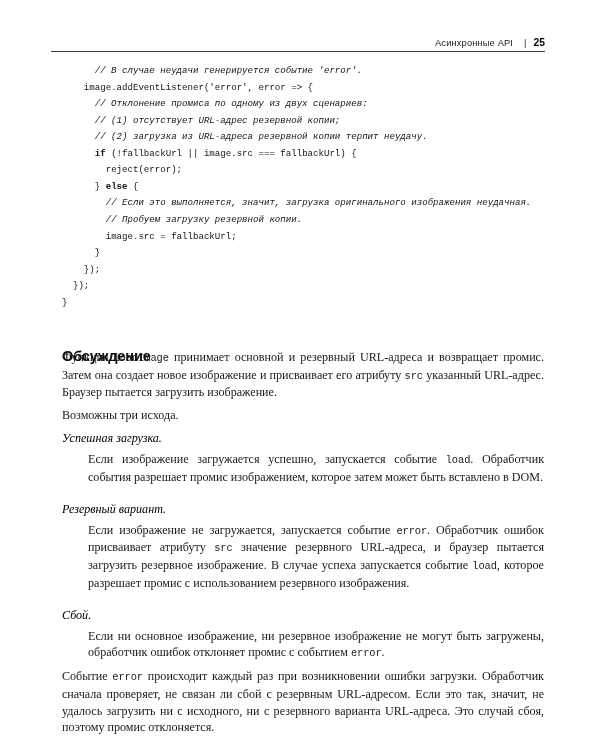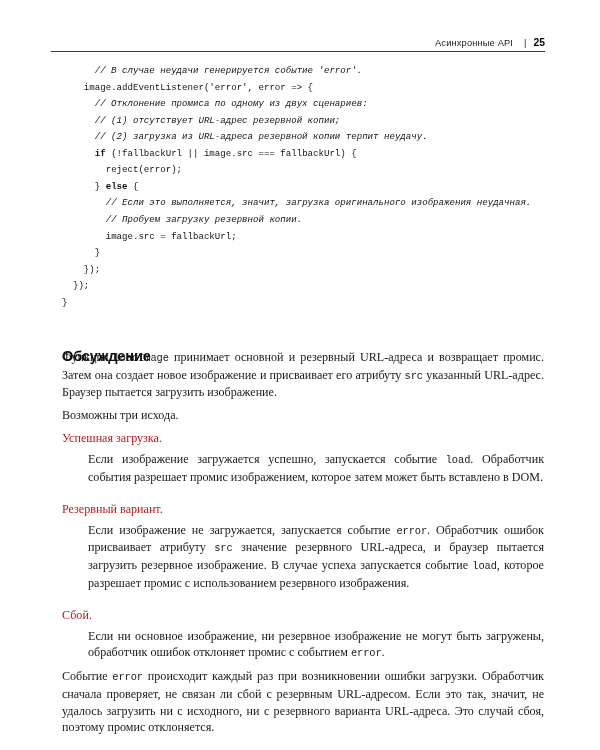--- a/index.html
+++ b/index.html
@@ -103,23 +103,24 @@
     text-justify: inter-word;
     color: #1a1a1a;
     hyphens: manual;
   }
   p.indented {
     margin-left: 26px;
     width: 456px;
   }
   p.term {
     margin: 0 0 4px 0;
+    font-style: italic;
     font-size: 12.1px;
     line-height: 16.6px;
-    color: #b91c1c;
+    color: #000000;
   }
   p.term.spaced { margin-top: 16px; }
   code.mono {
     font-family: "Liberation Mono", "DejaVu Sans Mono", monospace;
     font-size: 10.4px;
     letter-spacing: -0.1px;
   }
 </style>
 </head>
 <body>

